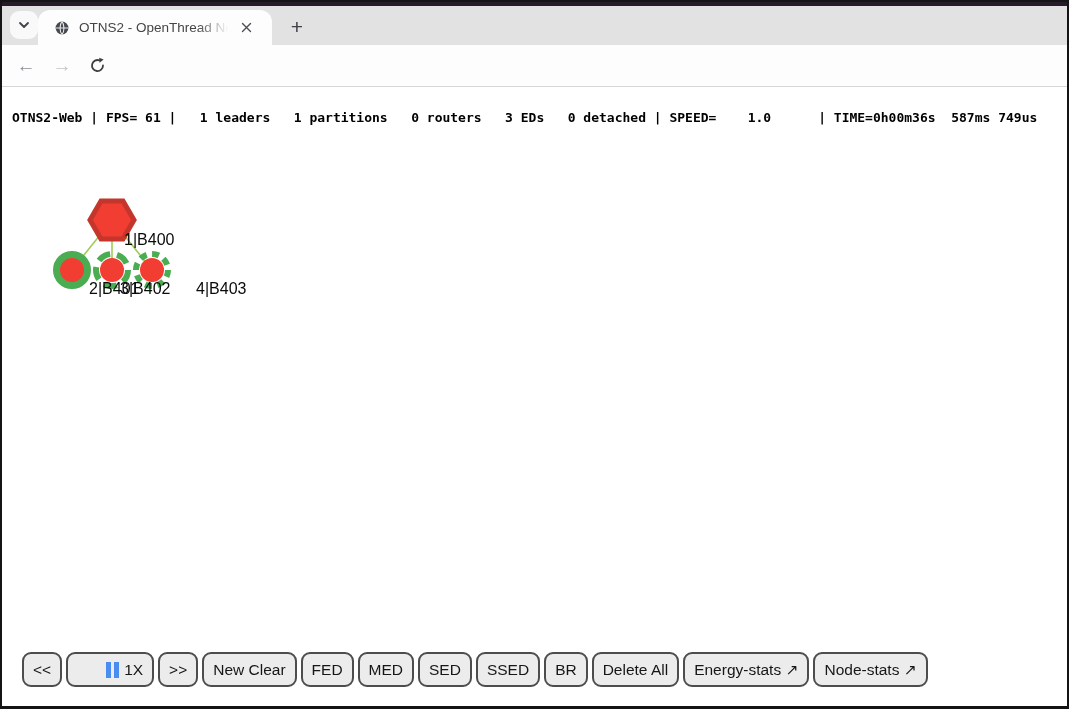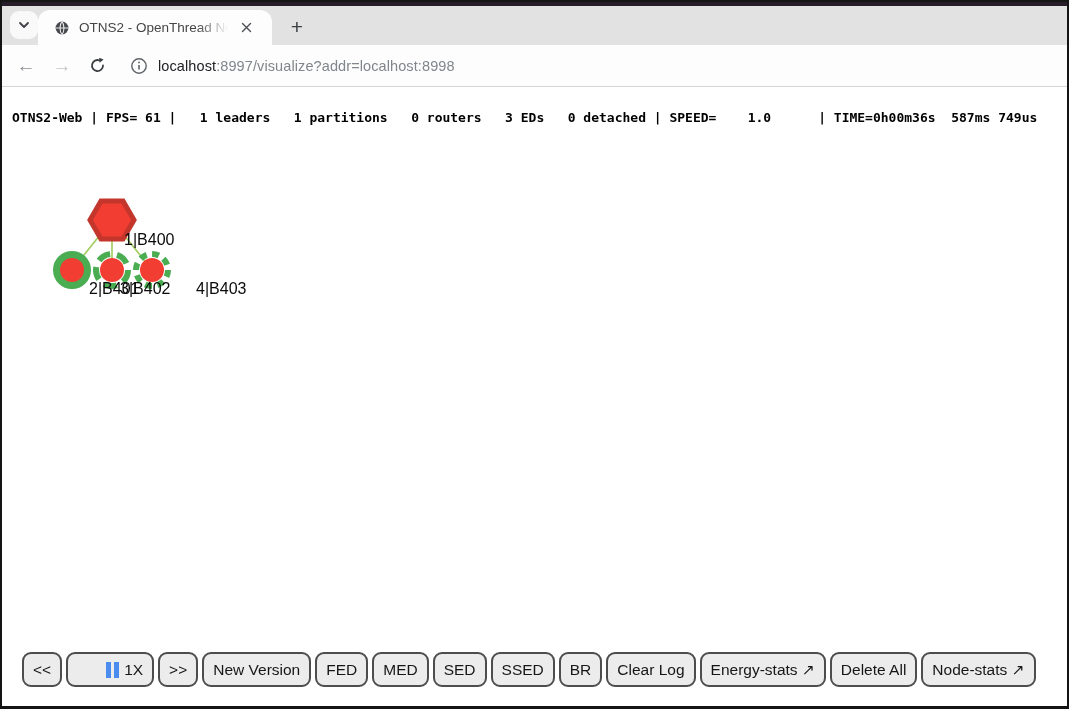--- a/index.html
+++ b/index.html
@@ -109,30 +109,20 @@
     </div>
     <div class="nav-ico fwd">
       <span>→</span>
     </div>
     <div class="nav-ico reload">
       <svg width="17" height="17" viewBox="0 0 17 17">
         <path d="M14 8.5 A5.5 5.5 0 1 1 10.5 3.4" fill="none" stroke="#3c4043" stroke-width="1.8" stroke-linecap="round"></path>
         <polygon points="10.2,0.8 14.6,2.6 10.6,5.8" fill="#3c4043"></polygon>
       </svg>
     </div>
-    <div class="urlbox">
-      <span class="info-ico">
-        <svg width="18" height="18" viewBox="0 0 18 18">
-          <circle cx="9" cy="9" r="7.2" fill="none" stroke="#5f6368" stroke-width="1.4"></circle>
-          <line x1="9" y1="8" x2="9" y2="12.6" stroke="#5f6368" stroke-width="1.6"></line>
-          <circle cx="9" cy="5.4" r="0.95" fill="#5f6368"></circle>
-        </svg>
-      </span>
-      <span class="url"><span class="host">localhost</span><span class="rest">:8997/visualize?addr=localhost:8998</span></span>
-    </div>
   </div>
 
   <div class="content">
 
     <div class="status-line">OTNS2-Web | FPS= 61 |   1 leaders   1 partitions   0 routers   3 EDs   0 detached | SPEED=    1.0      | TIME=0h00m36s  587ms 749us</div>
 
     <svg class="net-canvas" viewBox="0 0 400 300">
       <line class="net-line" x1="110" y1="77" x2="70" y2="127"></line>
       <line class="net-line" x1="110" y1="77" x2="110" y2="127"></line>
       <line class="net-line" x1="110" y1="77" x2="150" y2="127"></line>
@@ -159,26 +149,25 @@
     <div class="toolbar">
       <button class="tb">&lt;&lt;</button>
       <button class="tb speed">
         <span class="pause">
             <i></i>
             <i></i>
           </span>
         <span>1X</span>
       </button>
       <button class="tb">&gt;&gt;</button>
-      <button class="tb">New Version</button>
+      <button class="tb">New Clear</button>
       <button class="tb">FED</button>
       <button class="tb">MED</button>
       <button class="tb">SED</button>
       <button class="tb">SSED</button>
       <button class="tb">BR</button>
-      <button class="tb">Clear Log</button>
+      <button class="tb">Delete All</button>
       <button class="tb">Energy-stats ↗</button>
-      <button class="tb">Delete All</button>
       <button class="tb">Node-stats ↗</button>
     </div>
 
   </div>
 </div>
 
 </body></html>

